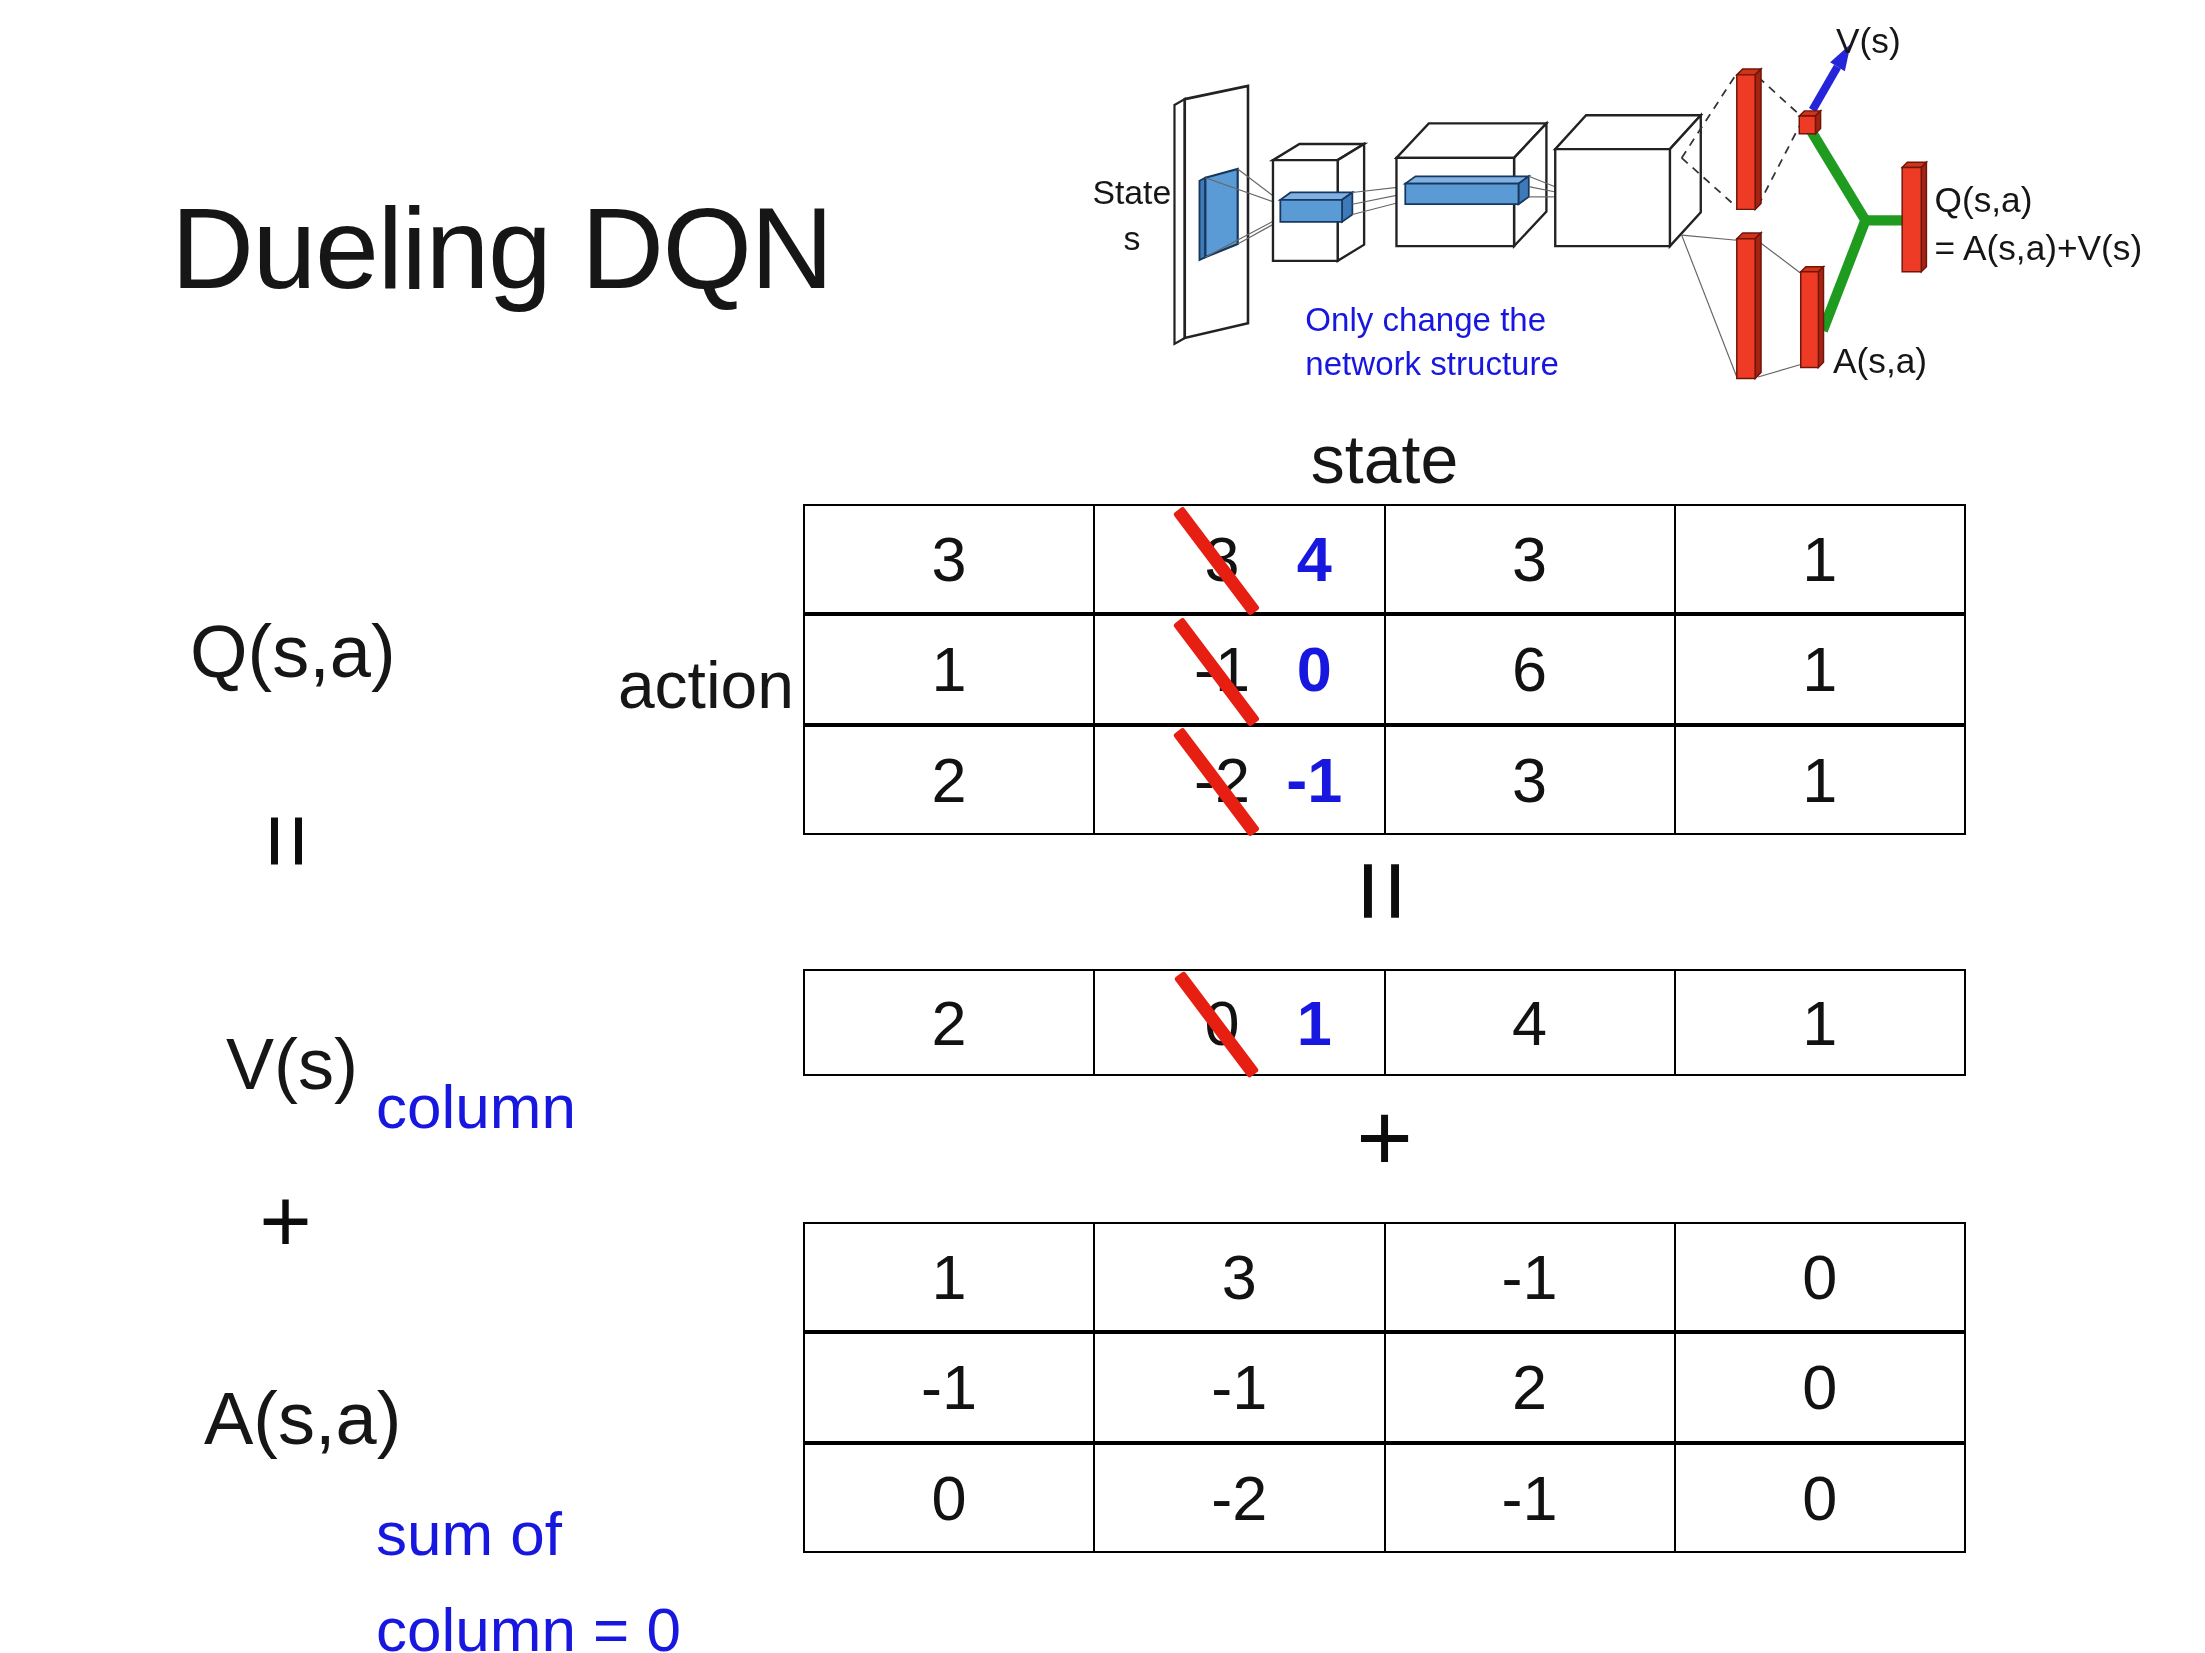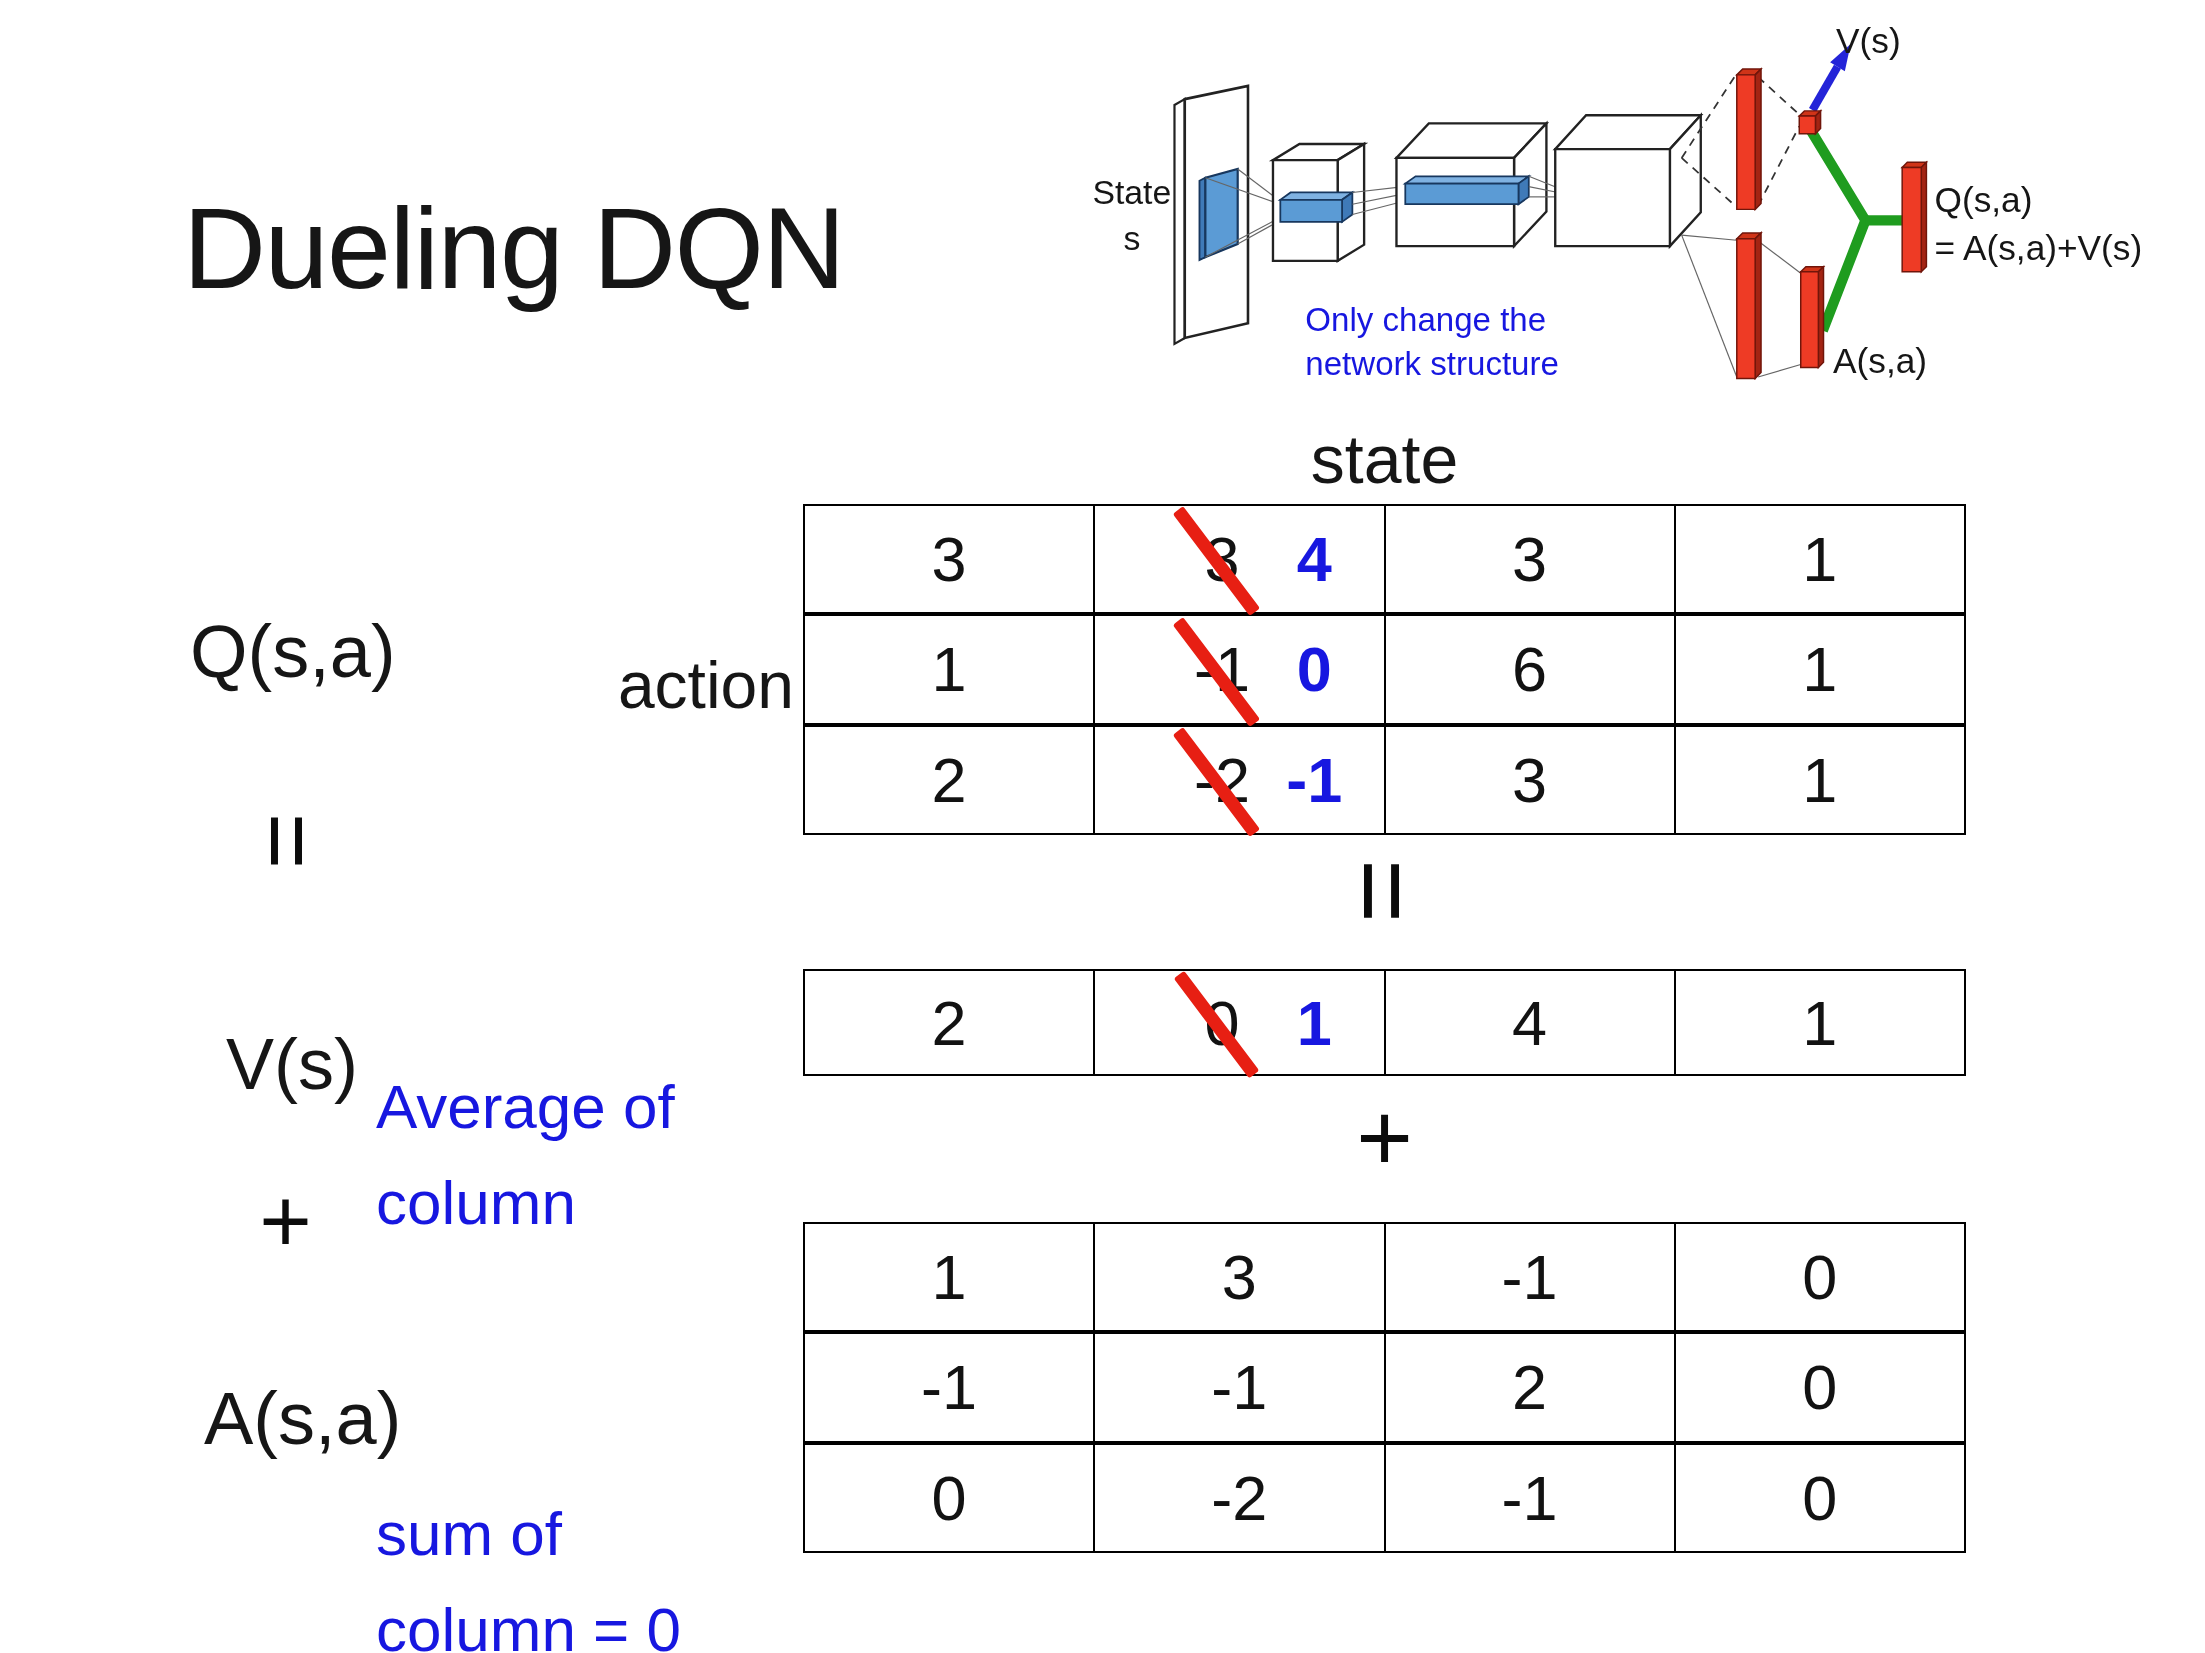--- a/index.html
+++ b/index.html
@@ -1,21 +1,21 @@
 <!DOCTYPE html>
 <html style="font-size:11.8px"><head>
 <meta charset="utf-8">
 <style>
   html,body{margin:0;padding:0;background:#fff;}
   .slide{position:relative;width:2205px;height:1654px;background:#ffffff;overflow:hidden;
          font-family:"Liberation Sans",sans-serif;color:#111;}
 
   
   .title{position:absolute;left:171px;top:182px;font-size:115px;font-weight:300;
-         letter-spacing:-1.5px;color:#161616;white-space:nowrap;margin-left:12px;}
+         letter-spacing:-1.5px;color:#161616;white-space:nowrap;}
 
   
   .lbl{position:absolute;color:#161616;white-space:nowrap;}
   .lbl-q    {left:190px;top:609px;font-size:74px;}
   .lbl-v    {left:226px;top:1023px;font-size:72px;}
   .lbl-a    {left:204px;top:1376px;font-size:74px;}
   .lbl-state{left:803px;top:420px;width:1163px;text-align:center;font-size:68px;}
   .lbl-action{left:573px;top:647px;width:221px;text-align:right;font-size:66px;}
 
   .note{position:absolute;color:#1717e0;font-size:62px;line-height:1.55;white-space:nowrap;}
@@ -176,21 +176,20 @@
     <text class="blue-note" x="346" y="500" font-size="45">network structure</text>
   </svg>
 
   <div class="lbl lbl-q">Q(s,a)</div>
   <div class="op op-eq1">=</div>
   <div class="lbl lbl-v">V(s)</div>
   <div class="op op-plus1">+</div>
   <div class="lbl lbl-a">A(s,a)</div>
 
   <div class="note note-avg">
-    <div>Average of</div>
     <div>column</div>
   </div>
   <div class="note note-sum">
     <div>sum of</div>
     <div>column = 0</div>
   </div>
 
   <div class="lbl lbl-state">state</div>
   <div class="lbl lbl-action">action</div>
 

